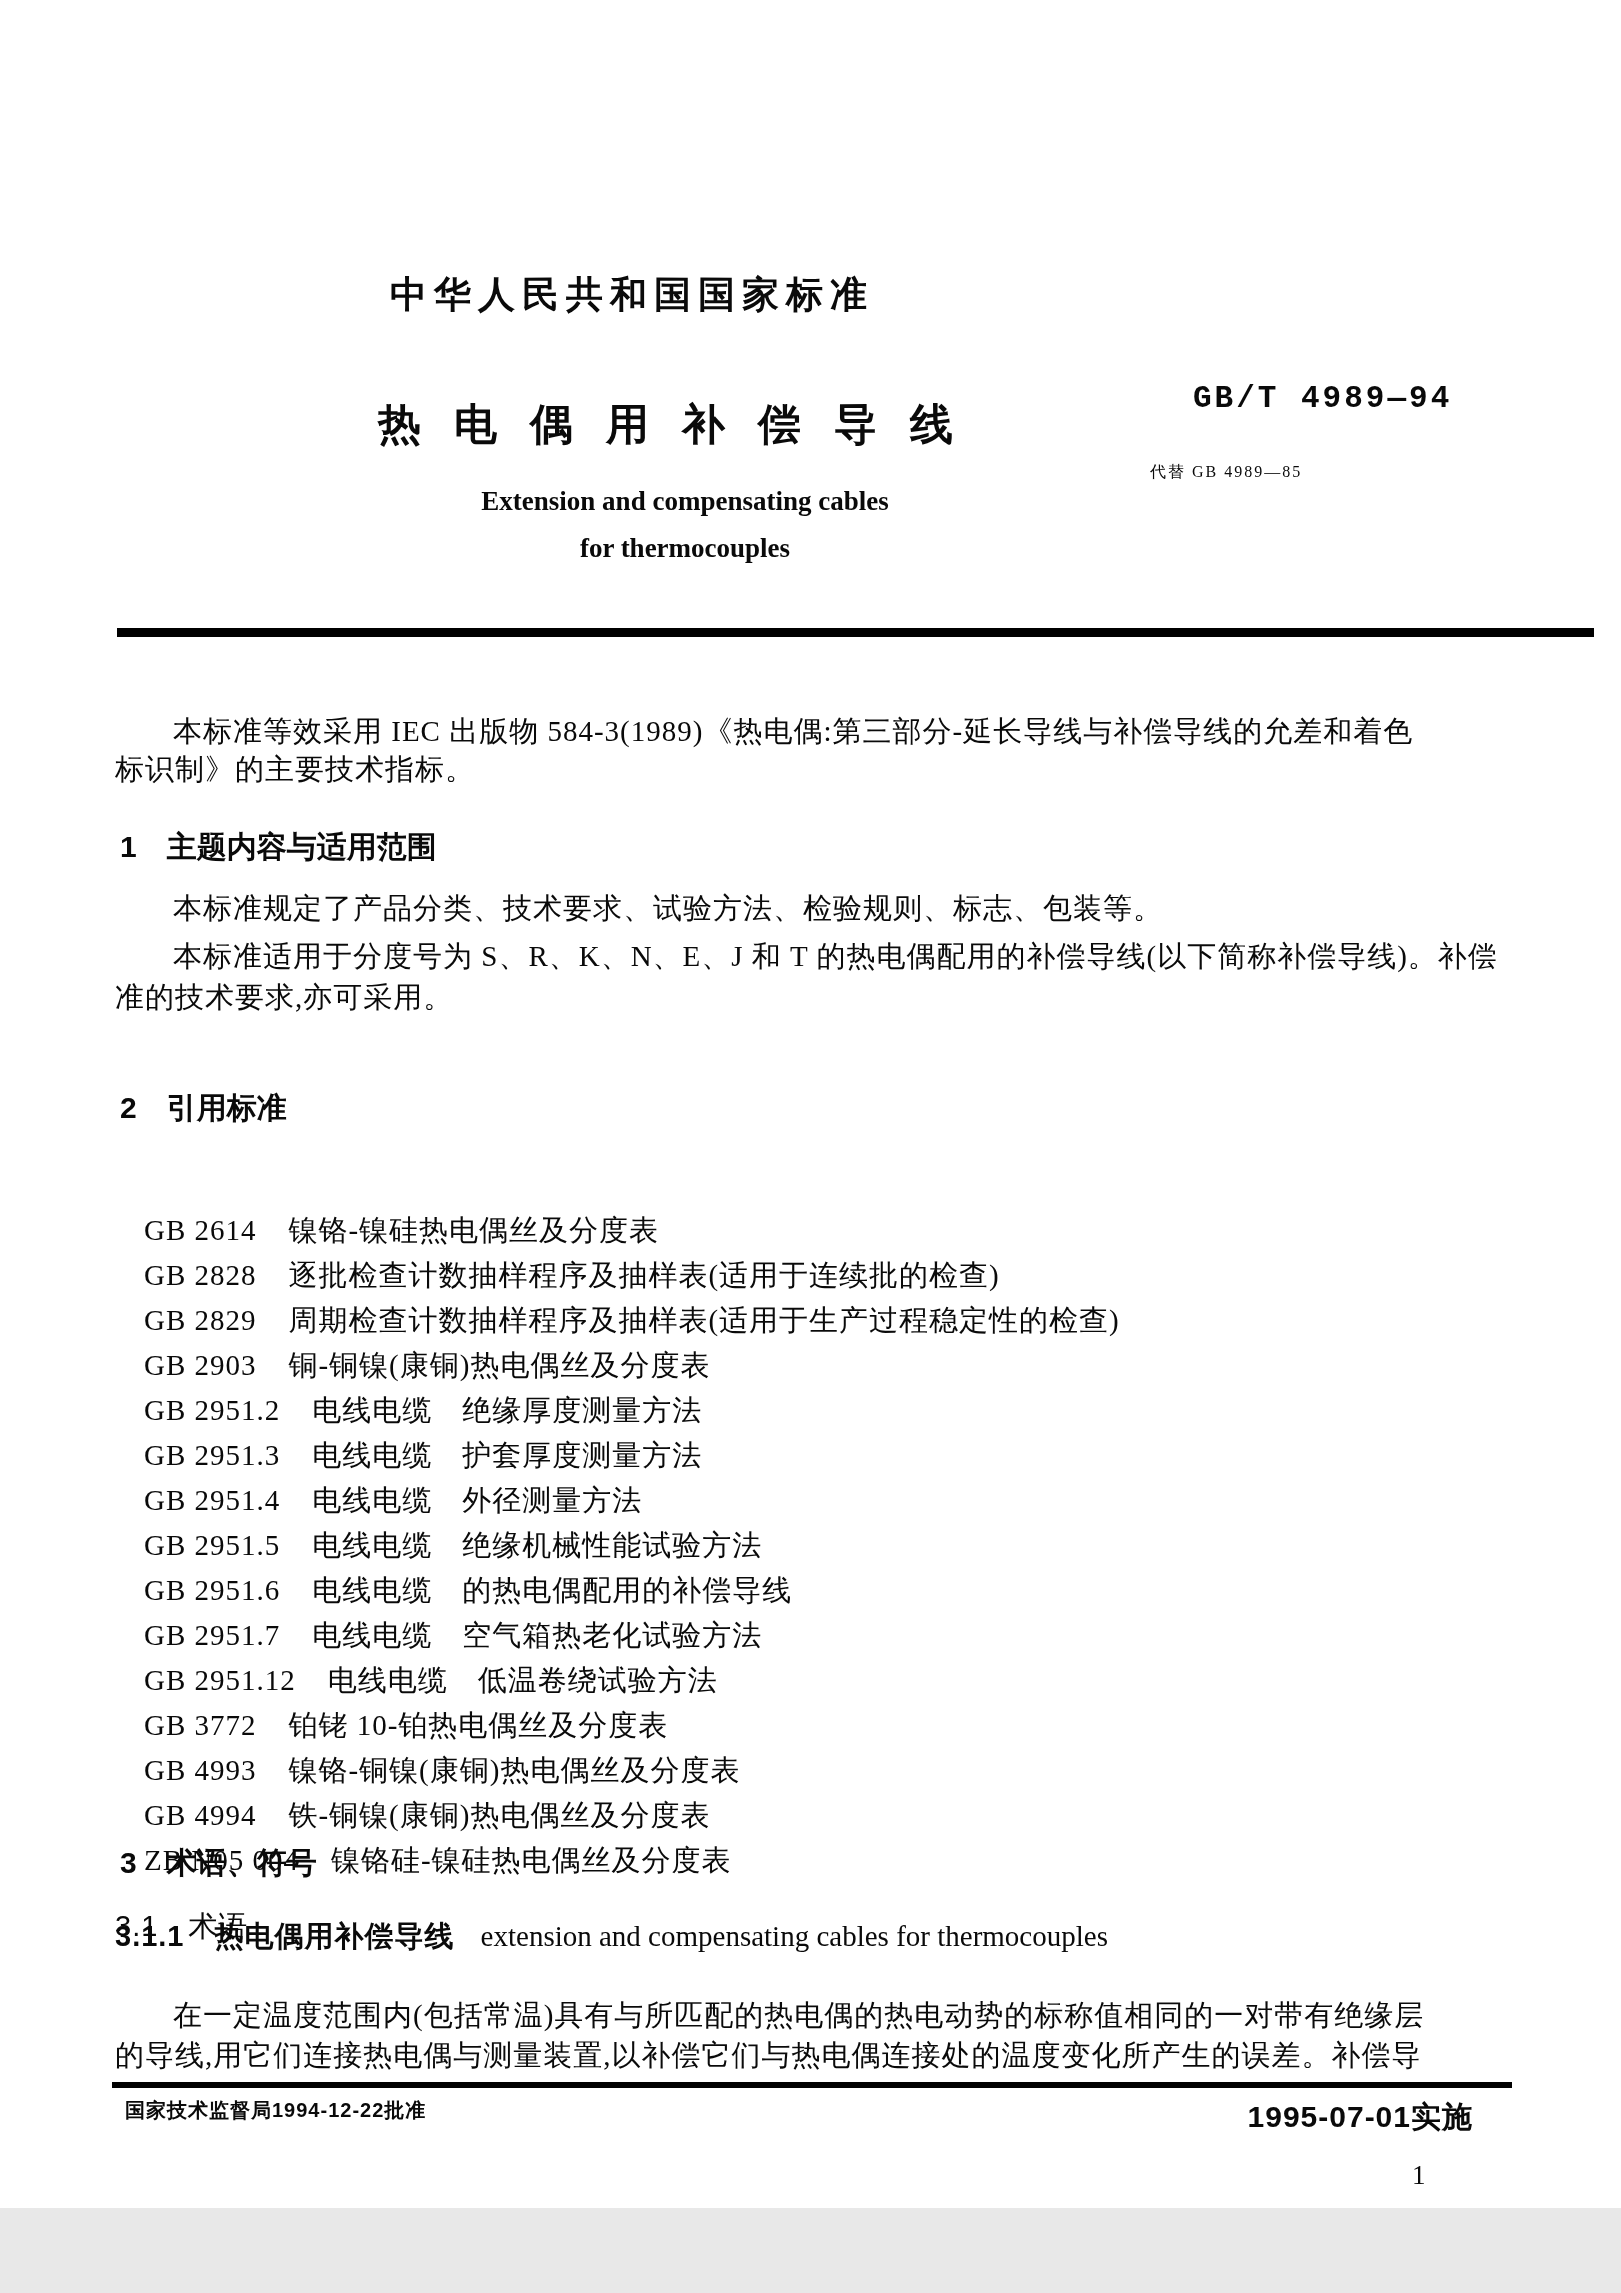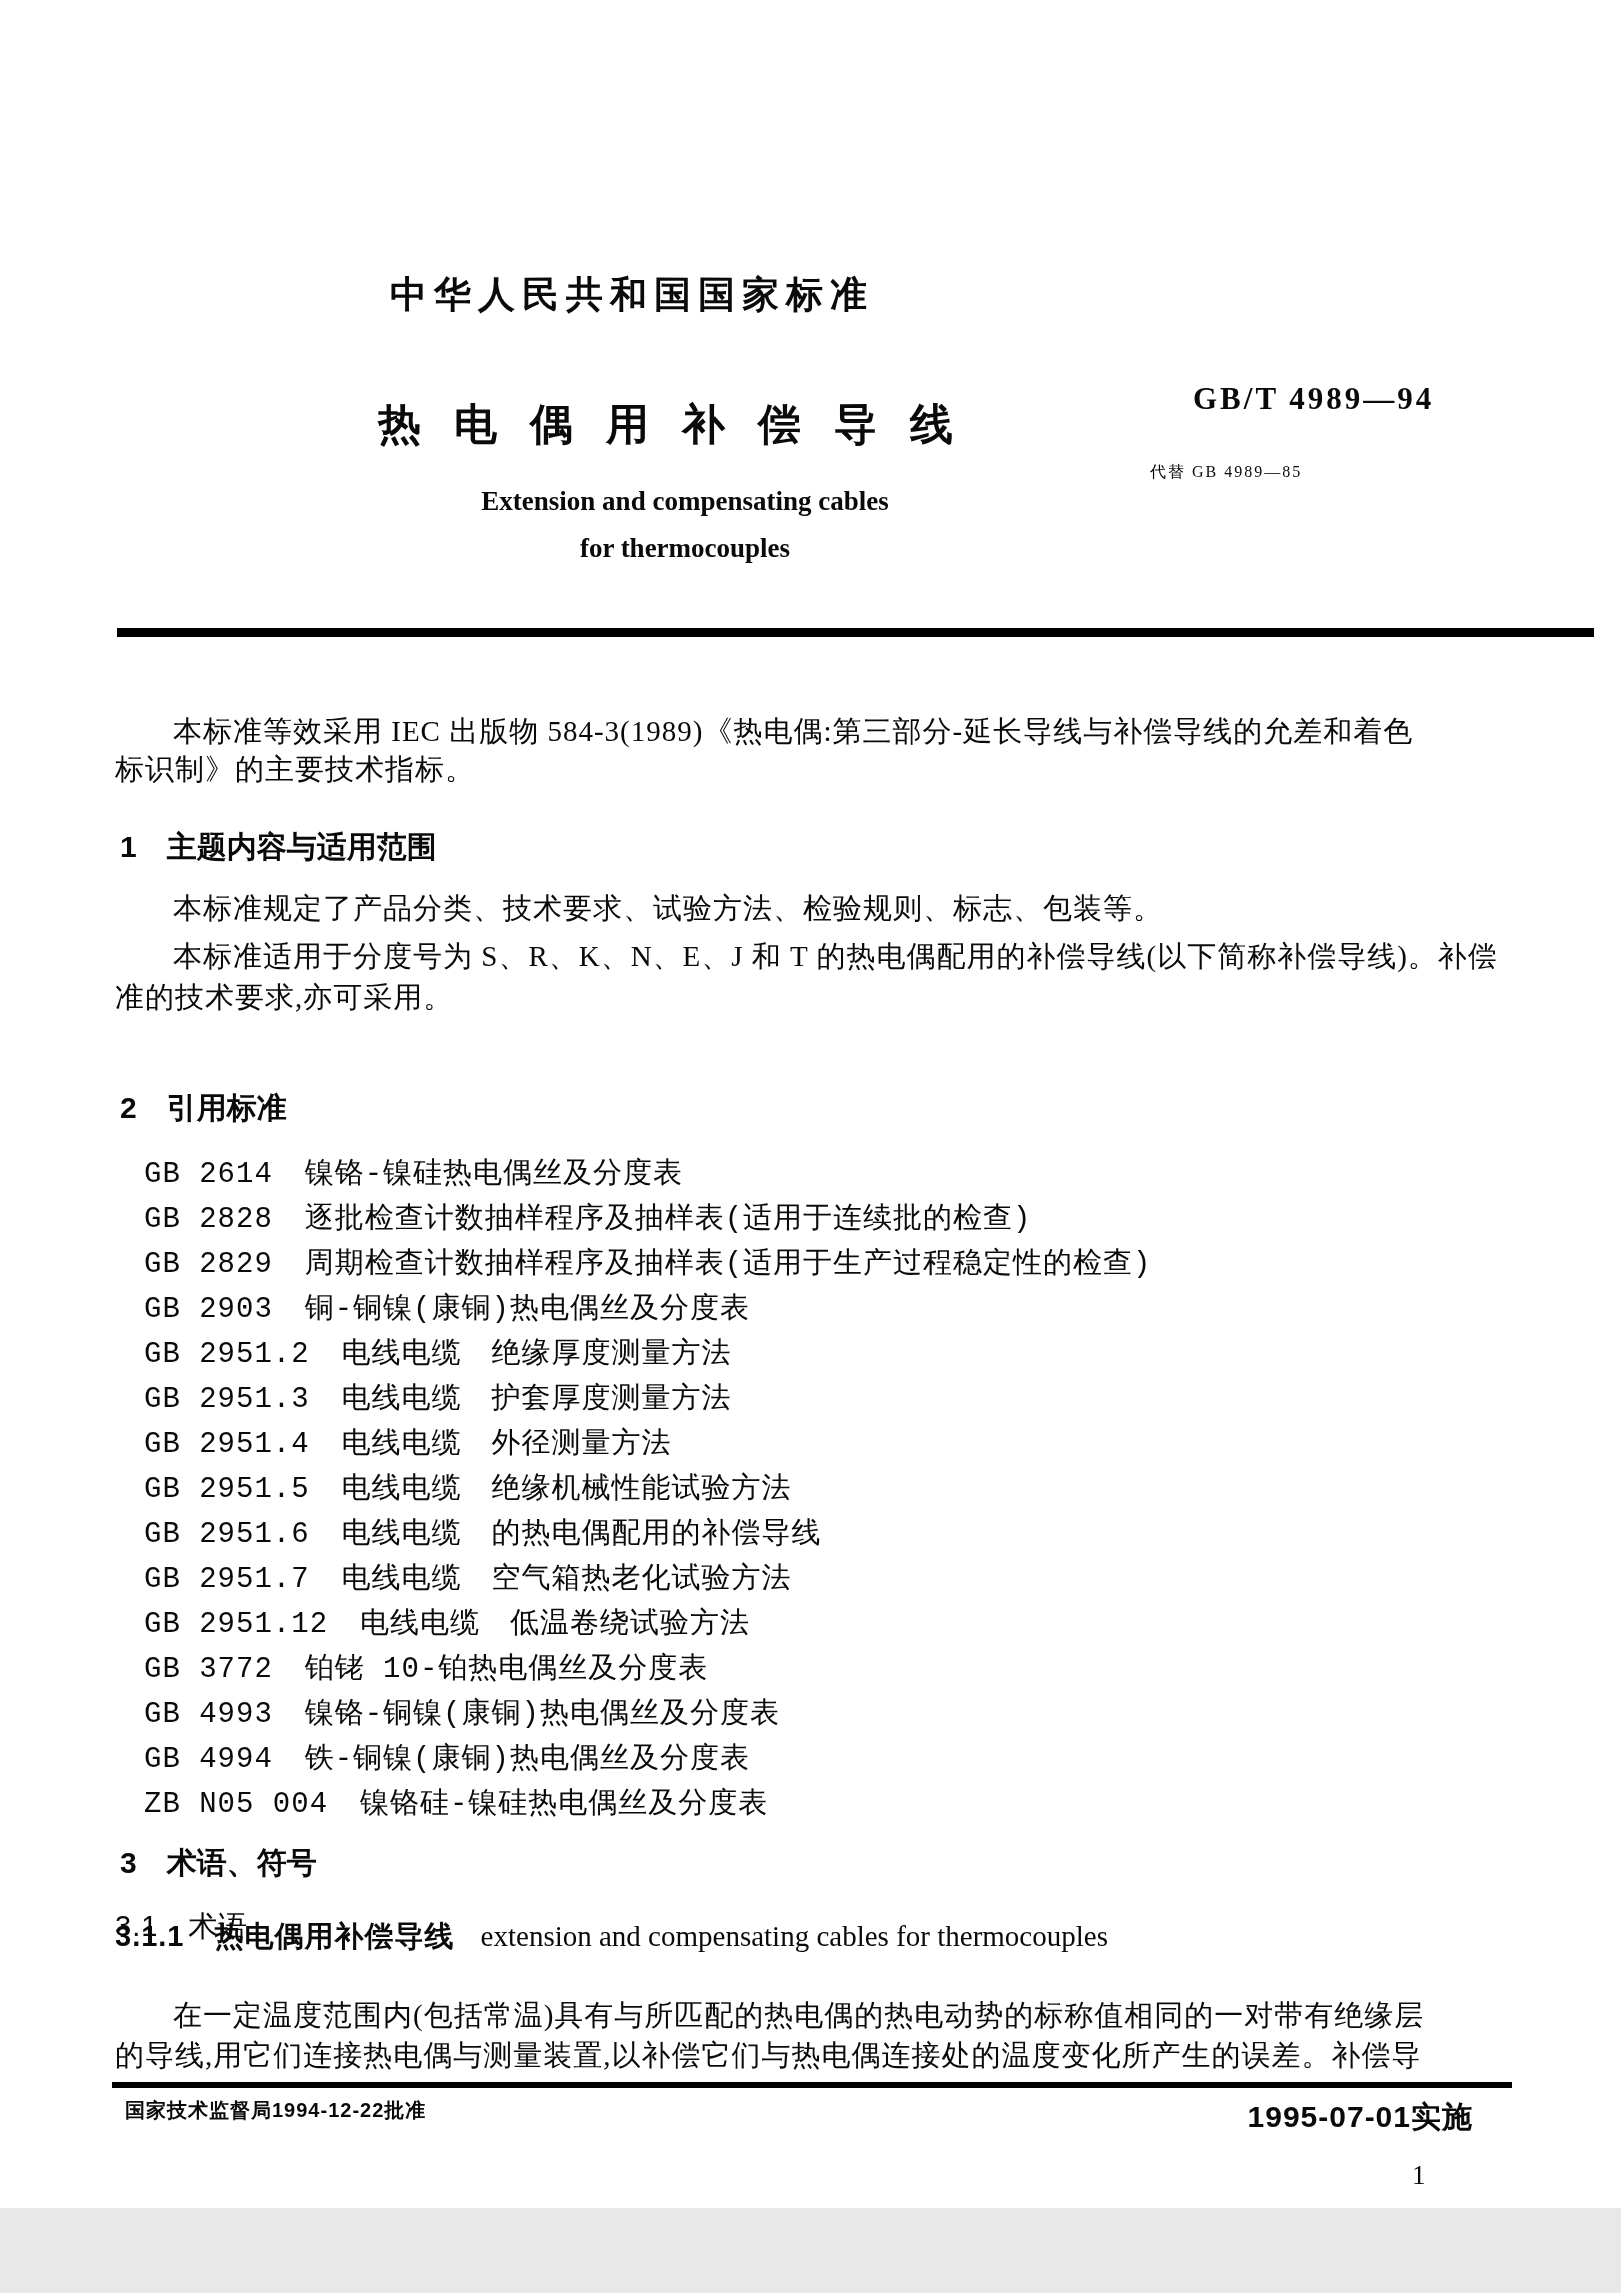--- a/index.html
+++ b/index.html
@@ -29,21 +29,21 @@
     font-size: 43px; font-weight: bold;
     letter-spacing: 33px;
     white-space: nowrap;
   }
   .std-code {
     position: absolute;
     left: 1193px; top: 381px;
     font-size: 31px; font-weight: bold;
     letter-spacing: 3px;
     white-space: nowrap;
-    font-family: Liberation Serif, serif;
+    font-family: Liberation Mono, monospace;
   }
   .replaces {
     position: absolute;
     left: 1150px; top: 462px;
     font-size: 16px;
     letter-spacing: 2px;
     white-space: nowrap;
   }
   .title-en {
     position: absolute;
@@ -76,21 +76,21 @@
     font-size: 30px;
     font-weight: bold;
     white-space: nowrap;
   }
   .intro { top: 712px; line-height: 38px; }
   .h1 { top: 827px; }
   .s1p1 { top: 888px; }
   .s1p2 { top: 936px; line-height: 41px; }
   .h2 { top: 1088px; }
 
-  .refs { top: 1152px; font-family: Liberation Mono, monospace; }
+  .refs { top: 1208px; }
   .ref-row { height: 45px; line-height: 45px; text-indent: 1em; white-space: nowrap; }
   .ref-code { margin-right: 1.1em; }
 
   .h3 { top: 1843px; }
   .s31 { top: 1906px; font-size: 29px; font-weight: normal; left: 115px; }
   .s311 { top: 1916px; left: 115px; font-size: 29px; white-space: nowrap; font-weight: bold; }
   .s311 .term-en { font-weight: normal; font-family: "Liberation Serif", serif; margin-left: 0.9em; letter-spacing: 0; }
   .definition { top: 1995px; }
 
   

